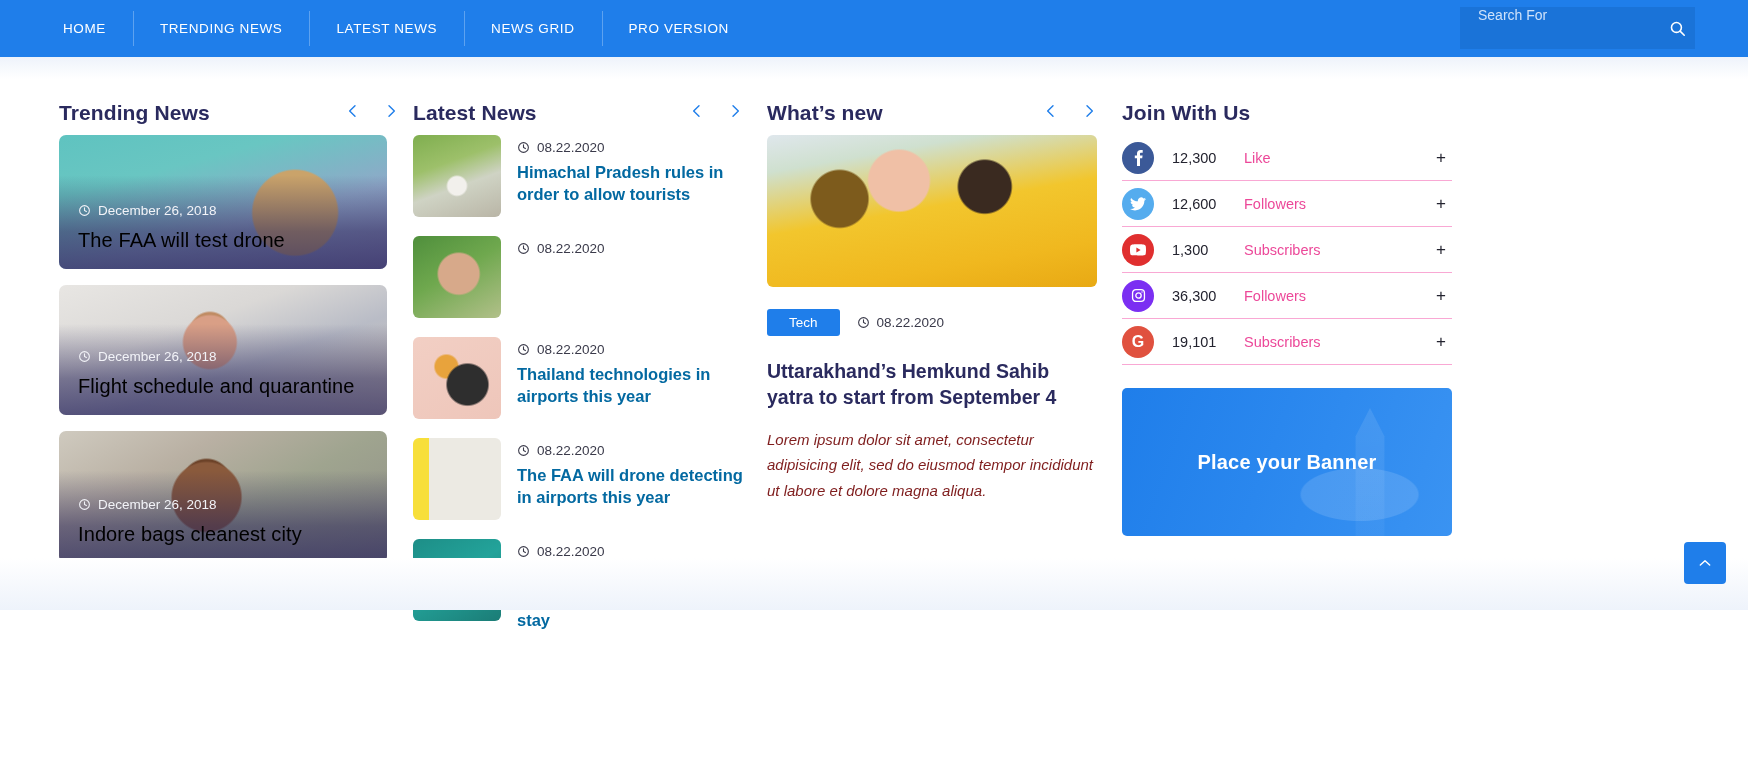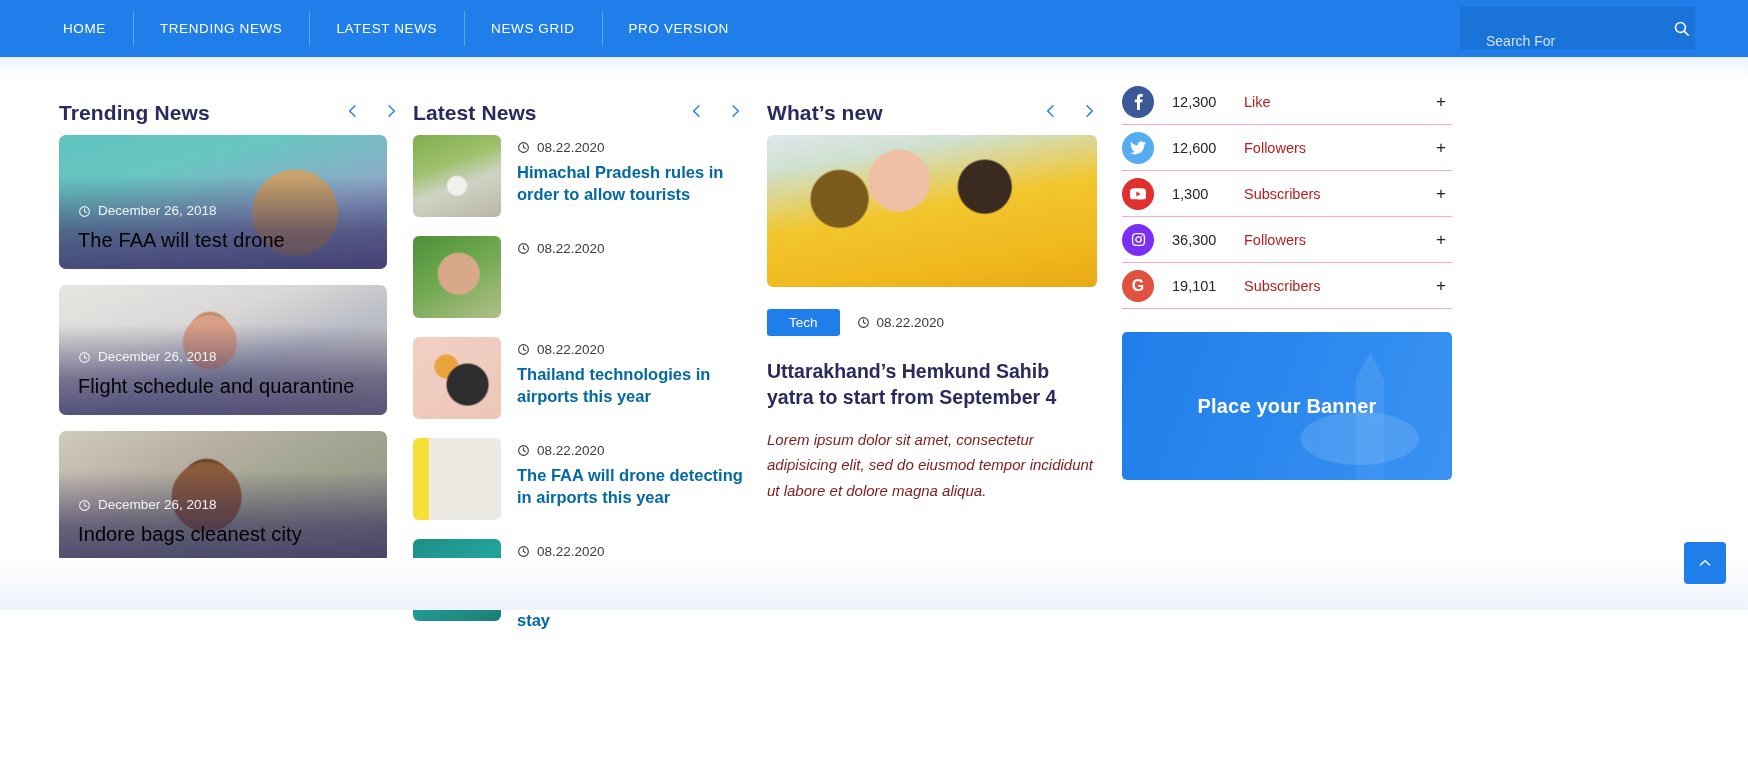--- a/index.html
+++ b/index.html
@@ -21,21 +21,21 @@
     padding:0 27px; height:57px; line-height:57px; white-space:nowrap;
     cursor:pointer;
   }
   .nav-item + .nav-item::before{
     content:""; position:absolute; left:0; top:11px; width:1px; height:35px;
     background:rgba(255,255,255,.28);
   }
   .search-wrap{
     position:absolute; right:53px; top:7px;
     width:235px; height:42px; background:#1a73d8;
-    display:flex; align-items:flex-end;padding-left:8px;
+    display:flex; align-items:flex-start;
   }
   .search-input{
     flex:1; border:none; outline:none; background:transparent;
     color:#fff; font-size:14px; padding-left:18px;
     font-family:"Liberation Sans", sans-serif;
   }
   .search-input::placeholder{ color:#cfe2fa; }
   .search-btn{
     width:42px; height:42px; background:transparent; border:none;
     display:flex; align-items:center; justify-content:center; cursor:pointer;
@@ -91,21 +91,21 @@
       radial-gradient(circle at 45% 50%, #8a5a3c 0 34px, transparent 36px),
       radial-gradient(circle at 45% 40%, #6c4228 0 24px, transparent 26px),
       linear-gradient(150deg,#cfcabf 0%, #b9b0a3 30%, #9fa48f 58%, #8e8d86 100%);
   }
   .tcard-shade{
     position:absolute; inset:0;
     background:linear-gradient(180deg, rgba(32,30,70,0) 30%, rgba(40,36,88,.55) 72%, rgba(42,38,92,.72) 100%);
   }
   .tcard-body{ position:absolute; left:19px; bottom:17px; right:18px; }
   .tdate{
-    display:flex; align-items:flex-end; gap:7px;
+    display:flex; align-items:center; gap:7px;
     color:#f2f3f8; font-size:13.5px; margin-bottom:11px;
   }
   .ttitle{ color:#000000; font-size:20px; font-weight:normal; letter-spacing:.1px; }
 
   
   .litem{ display:flex; gap:16px; margin-bottom:19px; }
   .lthumb{ width:88px; height:82px; border-radius:6px; flex:none; overflow:hidden; }
   .th1{ background:
       radial-gradient(circle at 50% 62%, #f2f0ec 0 9px, transparent 11px),
       linear-gradient(160deg,#7fae4f 0%,#9dc06a 35%,#cfd3c4 60%,#b9b5a6 100%); }
@@ -155,21 +155,21 @@
     display:flex; align-items:center; height:46px;
     border-bottom:1px solid #f9a8d4; cursor:pointer;
   }
   .srow:last-of-type{ border-bottom:none; }
   .sicon{
     width:32px; height:32px; border-radius:50%; flex:none;
     display:flex; align-items:center; justify-content:center;
     color:#fff; font-weight:bold; font-size:15px;
   }
   .scount{ width:72px; margin-left:18px; color:#23232f; font-size:14.5px; }
-  .slabel{ flex:1; color:#b91c1c; font-size:14.5px; }
+  .slabel{ flex:1; color:#ec4899; font-size:14.5px; }
   .splus{ color:#23232f; font-size:17px; padding-right:6px; }
 
   .banner{
     margin-top:23px; width:330px; height:148px; border-radius:5px;
     background:
       radial-gradient(ellipse at 72% 72%, rgba(255,255,255,.13) 0 58px, transparent 60px),
       linear-gradient(110deg,#1f7eea 0%, #2a87ee 45%, #3a93f2 100%);
     display:flex; align-items:center; justify-content:center;
     position:relative; overflow:hidden; cursor:pointer;
   }
@@ -390,20 +390,23 @@
             </svg>
           <span>08.22.2020</span>
         </span>
       </div>
 
       <h2 class="wtitle">Uttarakhand’s Hemkund Sahib yatra to start from September 4</h2>
       <p class="wtext">Lorem ipsum dolor sit amet, consectetur adipisicing elit, sed do eiusmod tempor incididunt ut labore et dolore magna aliqua.</p>
     </section>
 
     <section class="col col-join">
+      <div class="sec-head">
+        <div class="sec-title">Join With Us</div>
+      </div>
 
       <div class="srow">
         <span class="sicon" style="background:#3b5998">
           <svg width="9" height="17" viewBox="0 0 9 17" fill="#fff">
               <path d="M6 17V9.3h2.2l.4-2.7H6V5c0-.8.2-1.3 1.3-1.3H8.7V1.1C8.4 1.1 7.5 1 6.5 1 4.4 1 3 2.3 3 4.6v2H.8v2.7H3V17h3z"></path>
             </svg>
         </span>
         <span class="scount">12,300</span>
         <span class="slabel">Like</span>
         <span class="splus">+</span>

